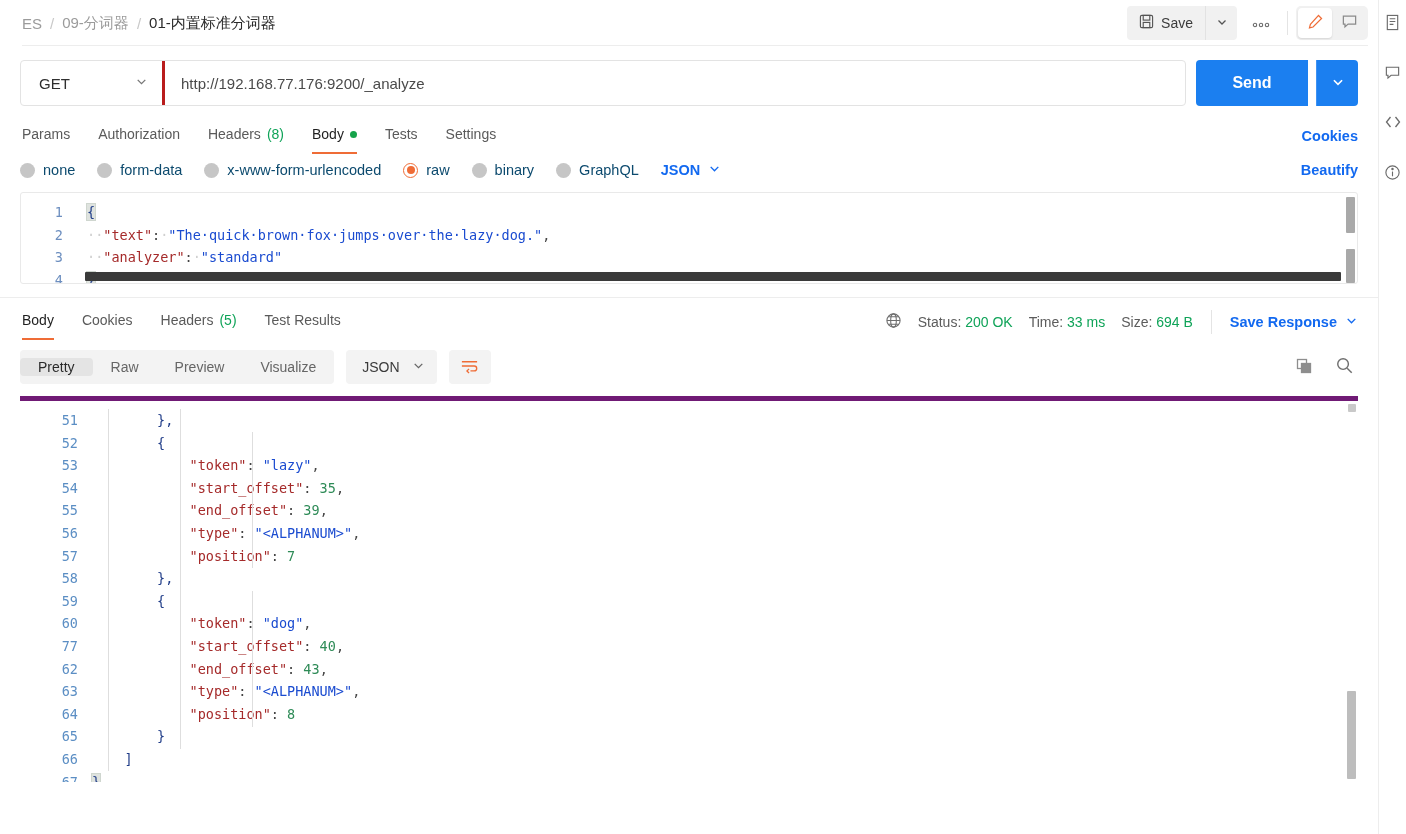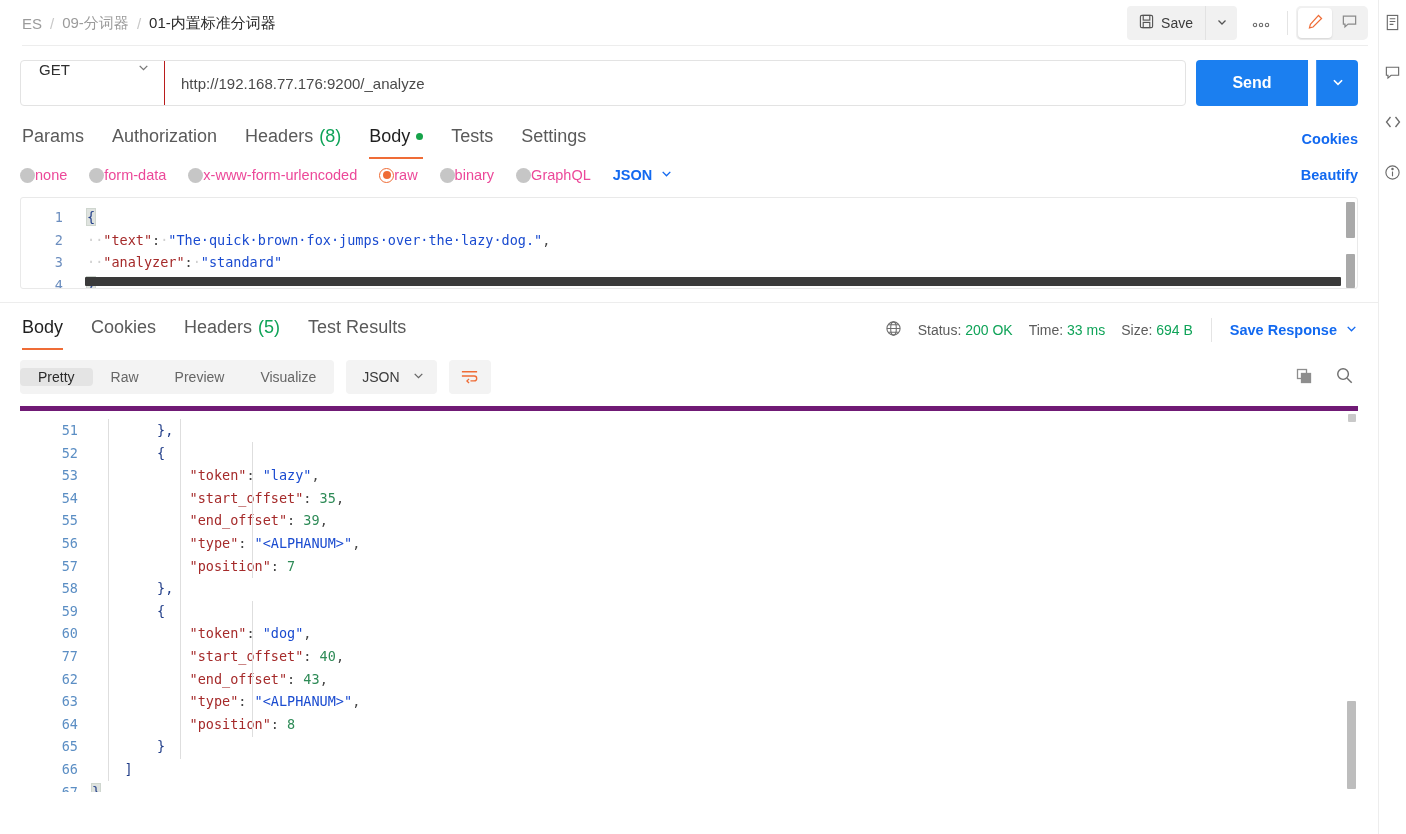--- a/index.html
+++ b/index.html
@@ -52,23 +52,23 @@
   .icon-sq.sel { background: #ffffff; box-shadow: 0 1px 2px rgba(0,0,0,.12); }
   .header-rule { position: absolute; left: 22px; right: 10px; bottom: 0; height: 1px; background: #ededed; }
 
   
   .urlbar { display: flex; align-items: center; padding: 14px 20px 0 20px; gap: 10px; }
   .url-field {
     flex: 1; height: 46px; border: 1px solid #e3e3e3; border-radius: 4px;
     display: flex; align-items: center; background: #fff;
   }
   .method {
-    width: 144px; height: 100%; display: flex; align-items: flex-start;
+    width: 144px; height: 100%; display: flex; align-items: center;
     justify-content: space-between; padding: 0 14px 0 18px;
-    border-right: 1px solid #b91c1c; cursor: pointer;
+    border-right: 3px solid #b91c1c; cursor: pointer;
   }
   .method-label { font-size: 15px; color: #2f2f2f; }
   .url-input {
     flex: 1; border: none; outline: none; height: 100%; padding: 0 16px;
     font-size: 15px; color: #4a4a4a; background: transparent;
     font-family: "Liberation Sans", sans-serif;
   }
   .send-group { display: flex; gap: 8px; }
   .send-btn {
     background: #1b7ff0; color: #fff; border: none; height: 46px; width: 112px;
@@ -80,38 +80,38 @@
     border-radius: 0 4px 4px 0; height: 46px; width: 42px; cursor: pointer;
     display: flex; align-items: center; justify-content: center;
   }
 
   
   .req-tabs {
     display: flex; align-items: center; padding: 0 20px; margin-top: 12px;
     position: relative; gap: 0;
   }
   .rtab {
-    padding: 8px 14px 12px 14px; font-size: 18px; color: #5a5a5a; cursor: pointer;
+    padding: 8px 14px 12px 14px; font-size: 14px; color: #5a5a5a; cursor: pointer;
     position: relative; display: flex; align-items: center; gap: 6px; white-space: nowrap;
   }
   .rtab:first-child { padding-left: 2px; }
   .rtab.active { color: #1f1f1f; }
   .rtab.active::after {
     content: ""; position: absolute; left: 14px; right: 14px; bottom: 0;
     height: 2px; background: #ef6c36;
   }
   .rtab:first-child.active::after { left: 2px; }
   .count { color: #0fa358; }
   .green-dot { width: 7px; height: 7px; border-radius: 50%; background: #16a34a; display: inline-block; }
   .link-blue { color: #1269f0; font-weight: bold; font-size: 14.5px; cursor: pointer; }
   .req-tabs .spacer { margin-left: auto; }
 
   
   .bodytype-row { display: flex; align-items: center; padding: 8px 20px 0 20px; gap: 0; }
-  .radio-item { display: flex; align-items: center; gap: 0; margin-right: 22px; cursor: pointer; font-size: 14.5px; color: #ec4899; }
+  .radio-item { display: flex; align-items: center; gap: 8px; margin-right: 22px; cursor: pointer; font-size: 14.5px; color: #0c4a6e; }
   .radio { width: 15px; height: 15px; border-radius: 50%; background: #c6c6c6; position: relative; }
   .radio.on { background: #fff; border: 1px solid #ef6c36; }
   .radio.on::after {
     content: ""; position: absolute; inset: 2.5px; border-radius: 50%; background: #ef6c36;
   }
   .fmt-select { display: flex; align-items: center; gap: 8px; color: #1269f0; font-weight: bold; cursor: pointer; font-size: 14.5px; }
   .bodytype-row .spacer { margin-left: auto; }
 
   
   .code-wrap {

